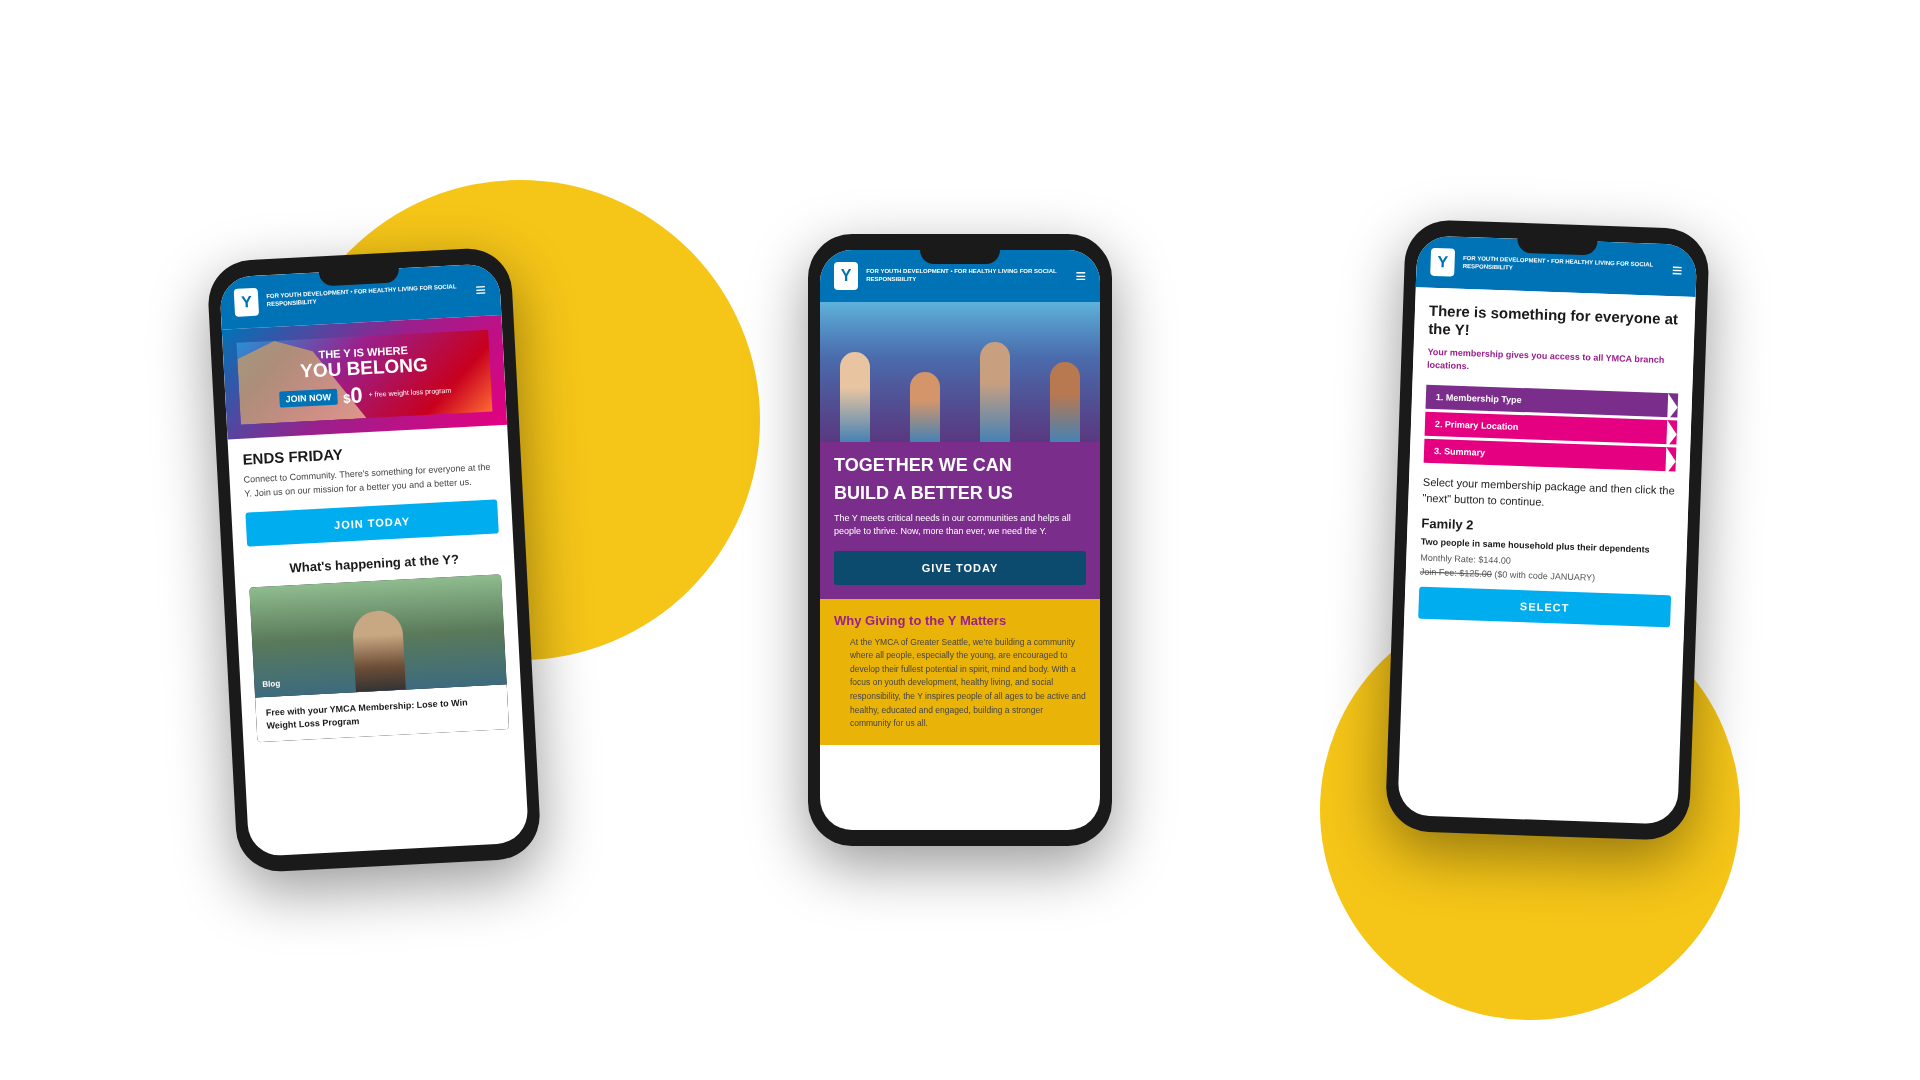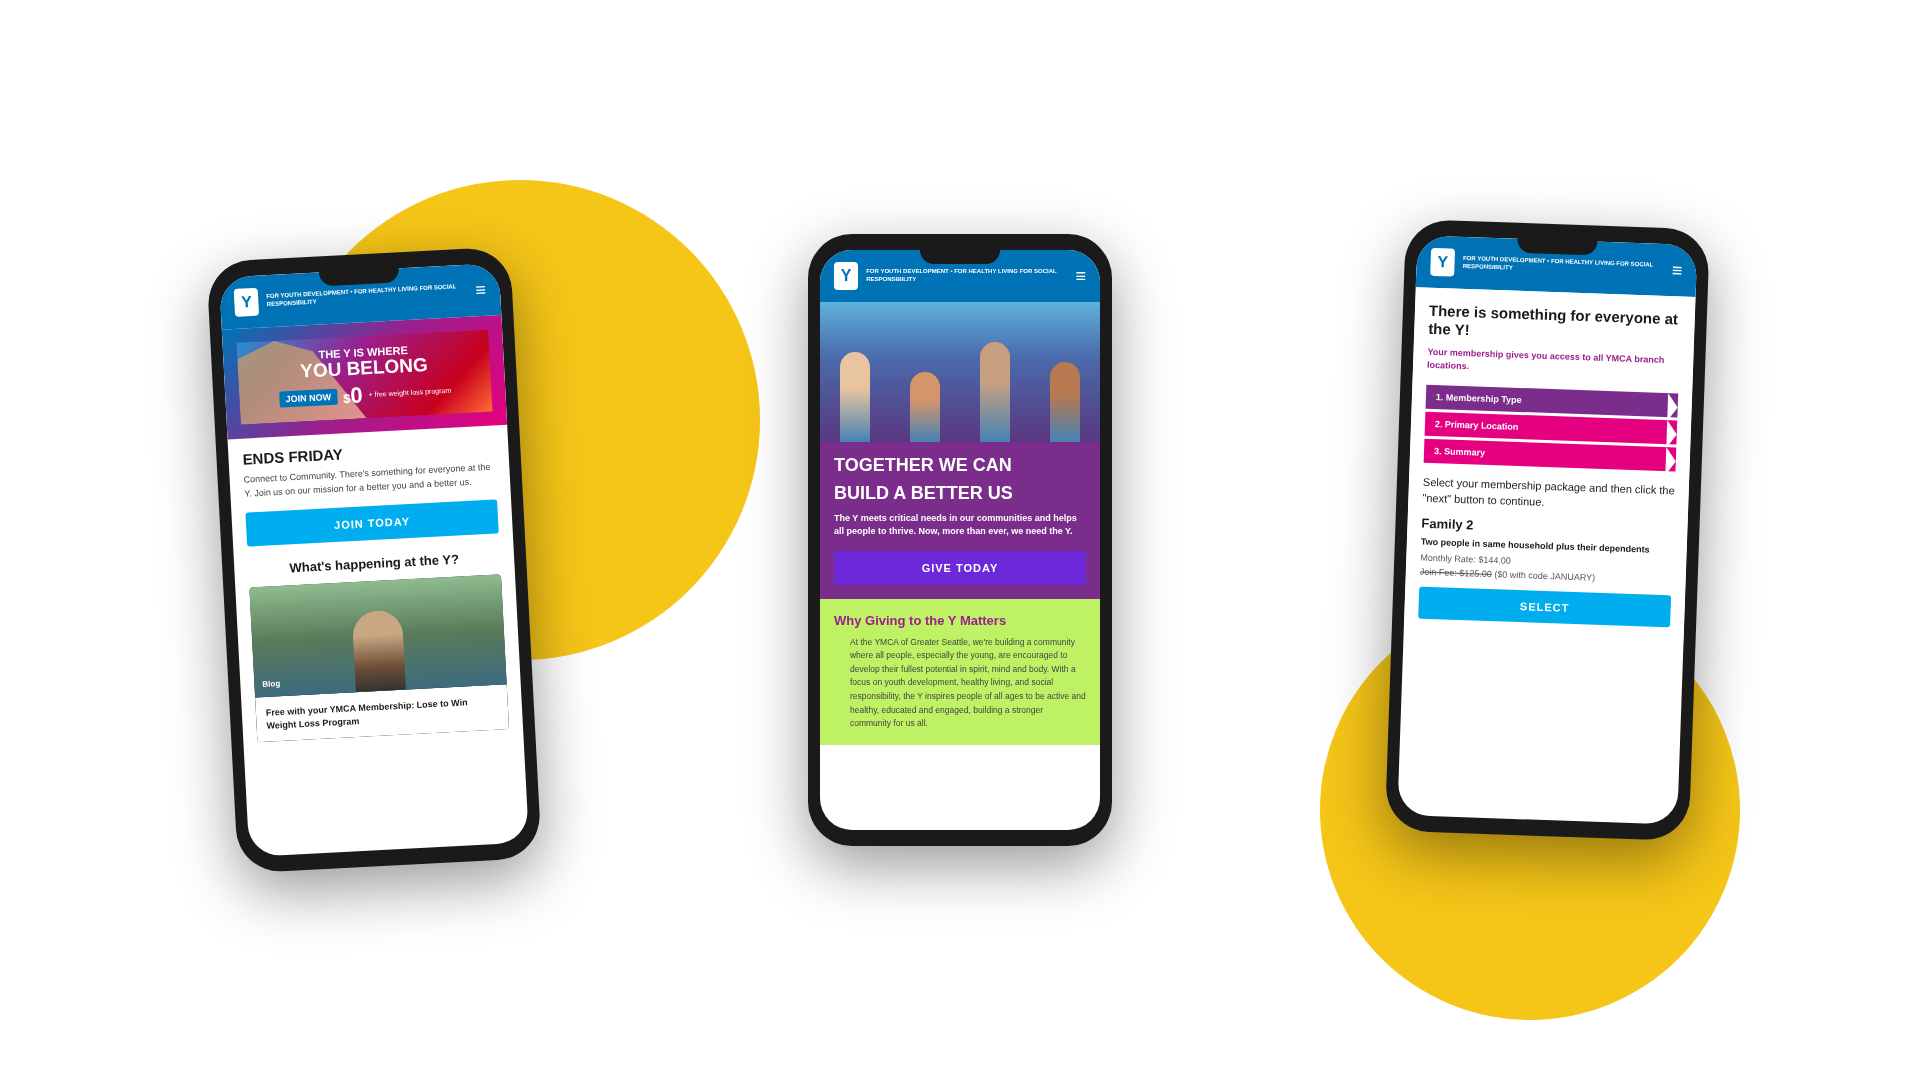--- a/index.html
+++ b/index.html
@@ -323,39 +323,38 @@
       text-transform: uppercase;
       line-height: 1.1;
       margin-bottom: 8px;
     }
 
     .p2-subtext {
       font-size: 9px;
       color: #fff;
       line-height: 1.5;
       margin-bottom: 12px;
-      font-weight: bold;
     }
 
     .give-btn {
-      background: #6d28d9;
+      background: #0c4a6e;
       color: #fff;
       text-align: center;
       padding: 11px;
       font-size: 11px;
       font-weight: bold;
       letter-spacing: 1px;
       text-transform: uppercase;
       border-radius: 3px;
       cursor: pointer;
     }
 
     .p2-giving-section {
       padding: 14px;
-      background: #bef264;
+      background: #eab308;
     }
 
     .p2-giving-title {
       font-size: 13px;
       font-weight: 900;
       color: #9b1f8c;
       margin-bottom: 8px;
     }
 
     .p2-giving-text {

